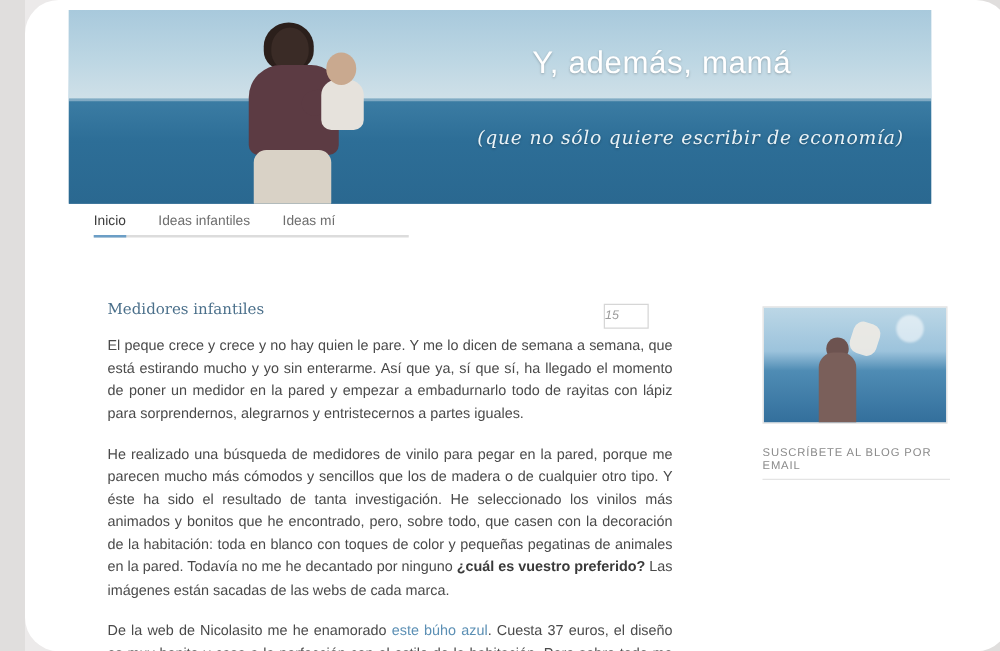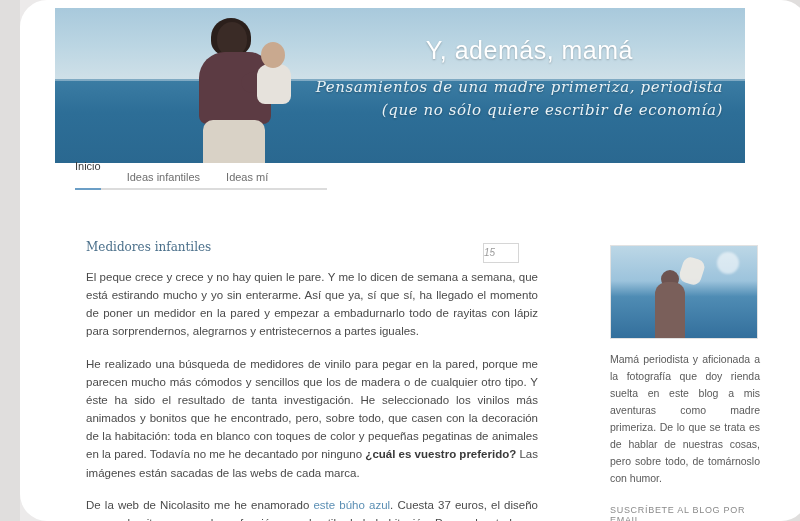--- a/index.html
+++ b/index.html
@@ -141,21 +141,21 @@
     font-size: 11px;
     color: #6e6e6e;
     padding: 0 0 5px 0;
     margin-right: 26px;
     cursor: pointer;
     white-space: nowrap;
   }
   .nav-item.active {
     color: #3b3b3b;
     border-bottom: 2px solid #6b9ec6;
-    padding-bottom: 16px;
+    padding-bottom: 5px;
     margin-bottom: -2px;
   }
 
   
   .date-badge {
     position: absolute;
     left: 0px; top: 236px;
     width: 46px; height: 46px;
     border-radius: 50%;
     background: #1c1c1c;
@@ -279,21 +279,20 @@
         <div class="fig-hair"></div>
         <div class="fig-head"></div>
         <div class="fig-body"></div>
         <div class="fig-arm"></div>
         <div class="fig-legs"></div>
         <div class="baby-body"></div>
         <div class="baby-head"></div>
       </div>
 
       <div class="banner-title">Y, además, mamá</div>
-      <div class="banner-sub1">Pensamientos de una madre primeriza, periodista</div>
       <div class="banner-sub2">(que no sólo quiere escribir de economía)</div>
     </div>
 
     <div class="nav">
       <div class="nav-inner">
         <div class="nav-item active">Inicio</div>
         <div class="nav-item">Ideas infantiles</div>
         <div class="nav-item">Ideas mí</div>
       </div>
     </div>
@@ -313,20 +312,19 @@
       </div>
     </div>
 
     <div class="sidebar">
       <div class="side-photo">
         <div class="sun"></div>
         <div class="baby"></div>
         <div class="fg-head"></div>
         <div class="fg"></div>
       </div>
-      <div class="side-text">Mamá periodista y aficionada a la fotografía que doy rienda suelta en este blog a mis aventuras como madre primeriza. De lo que se trata es de hablar de nuestras cosas, pero sobre todo, de tomárnoslo con humor.</div>
       <div class="side-heading">SUSCRÍBETE AL BLOG POR EMAIL</div>
 
     </div>
 
   </div>
 
 </div>
 
 </body></html>

